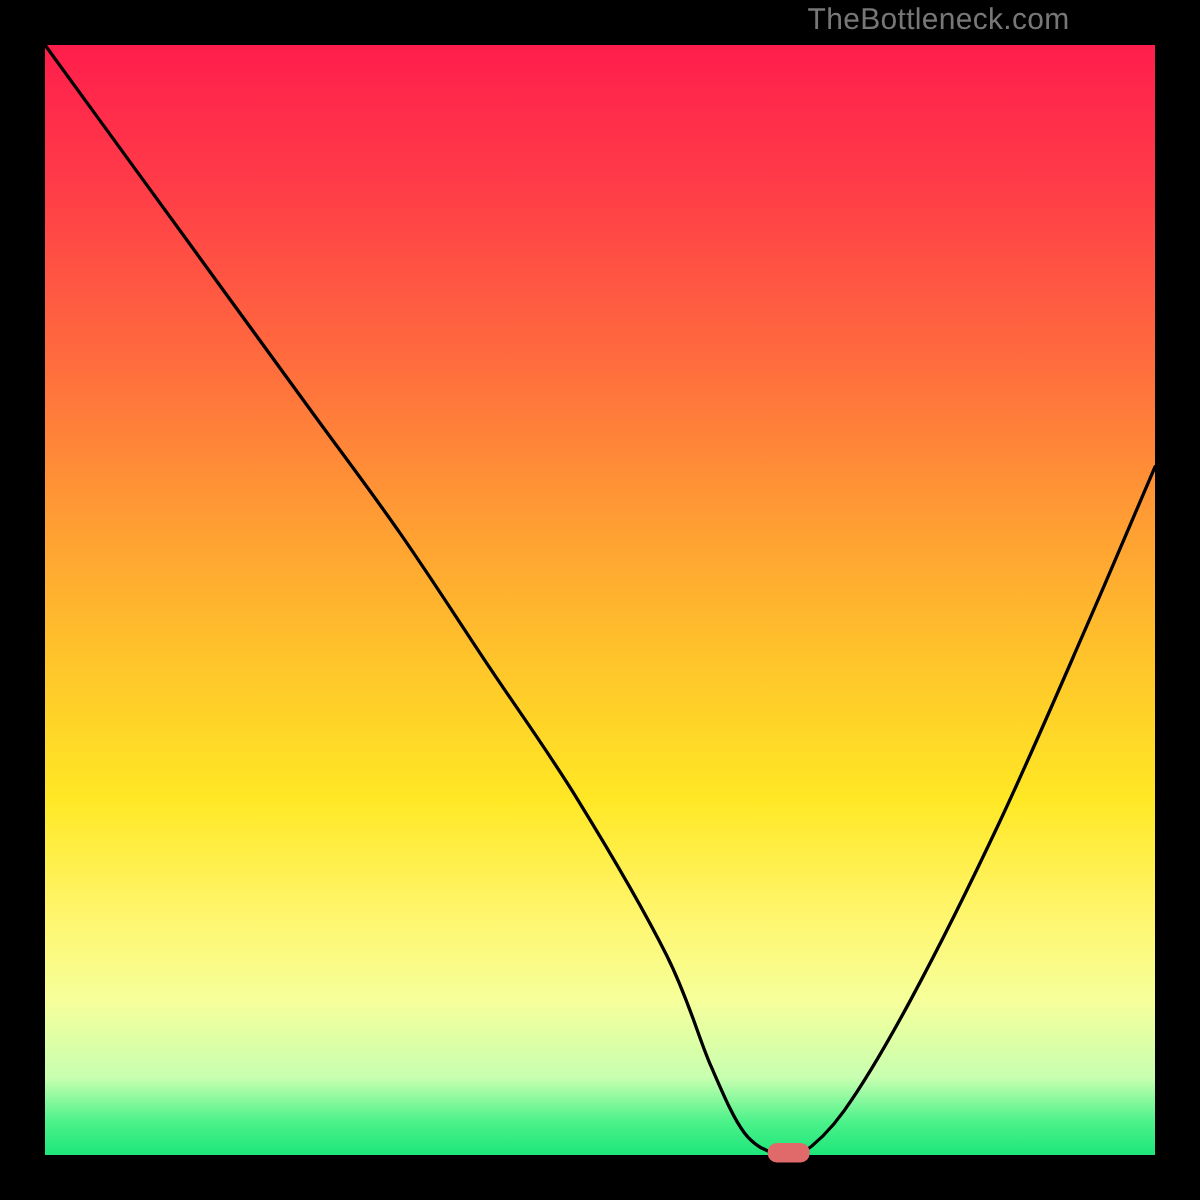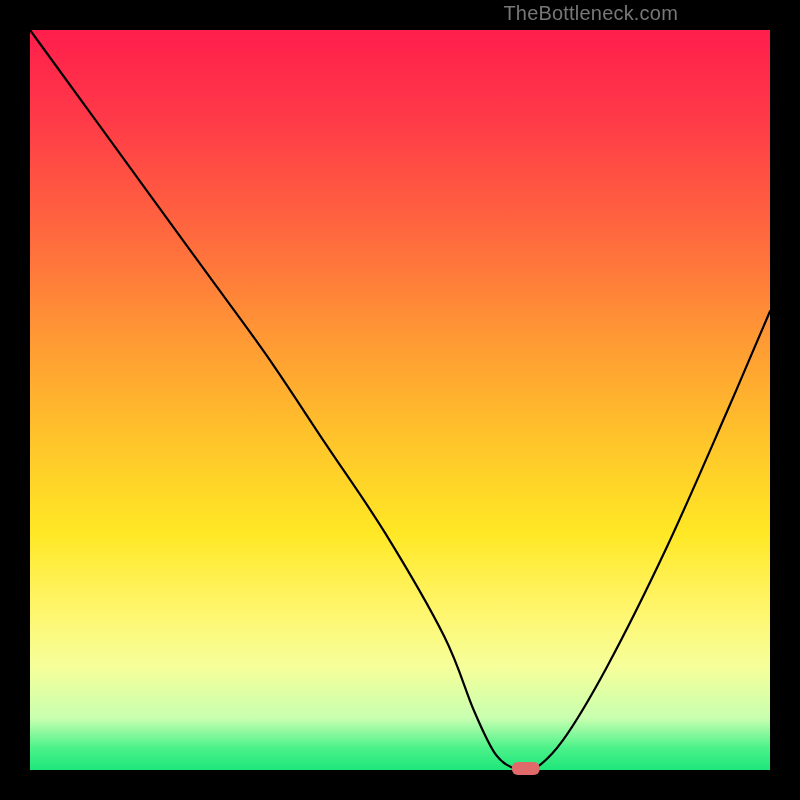--- a/index.html
+++ b/index.html
@@ -9,20 +9,21 @@
     height: 800px;
     background: #000;
     overflow: hidden;
     font-family: Arial, Helvetica, sans-serif;
   }
   .frame {
     position: relative;
     width: 688px;
     height: 800px;
     background: #000;
+    padding-left: 35px;
   }
   .watermark {
     position: absolute;
     top: 2px;
     right: 10px;
     color: #777;
     font-size: 20px;
     font-weight: 500;
     z-index: 10;
     letter-spacing: 0.2px;

